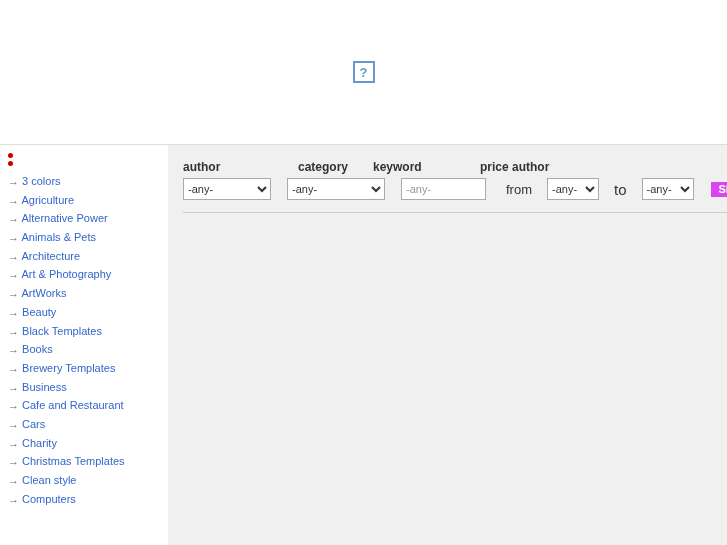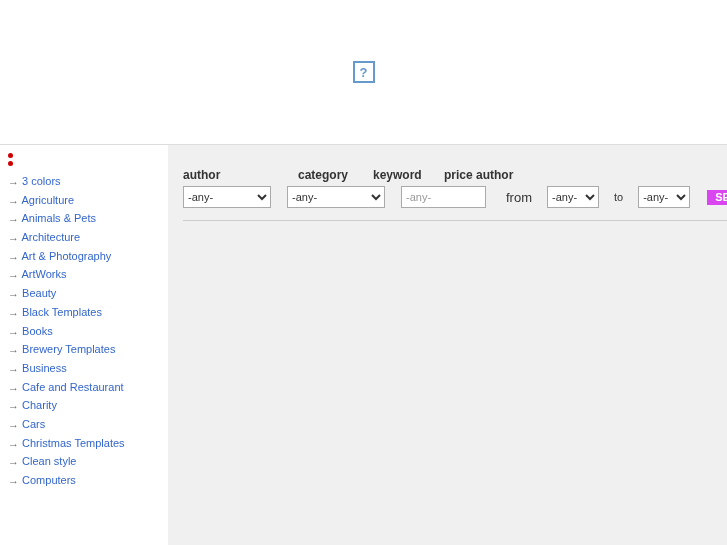--- a/index.html
+++ b/index.html
@@ -93,23 +93,23 @@
       margin-bottom: 4px;
       align-items: flex-end;
     }
 
     .search-label {
       font-size: 12px;
       font-weight: bold;
       color: #333;
     }
 
-    .label-author { width: 90px; margin-top: 8px; }
+    .label-author { width: 90px; }
     .label-category { width: 100px; text-align: center; }
-    .label-keyword { width: 71px; }
+    .label-keyword { width: 107px; }
     .label-price { width: 170px; }
 
     .search-controls {
       display: flex;
       align-items: center;
       gap: 12px;
     }
 
     .search-select {
       font-size: 11px;
@@ -142,21 +142,21 @@
     .price-select {
       width: 52px;
       height: 22px;
       border: 1px solid #aaa;
       background: #fff;
       font-size: 11px;
       margin-left: 3px;
     }
 
     .price-to {
-      font-size: 11px;
+      font-size: 15px;
       margin-left: 3px;
       color: #333;
     }
 
     .price-to-select {
       width: 52px;
       height: 22px;
       border: 1px solid #aaa;
       background: #fff;
       font-size: 11px;
@@ -196,32 +196,33 @@
 <div class="main-layout">
 
   <div class="sidebar">
     <div class="sidebar-bullets">
       <span class="bullet"></span>
       <span class="bullet"></span>
     </div>
 
     <a class="sidebar-link" href="#"><span class="arrow">→ </span>3 colors</a>
     <a class="sidebar-link" href="#"><span class="arrow">→ </span>Agriculture</a>
+    <a class="sidebar-link" href="#"><span class="arrow">→ </span>Alternative Power</a>
     <a class="sidebar-link" href="#"><span class="arrow">→ </span>Animals &amp; Pets</a>
     <a class="sidebar-link" href="#"><span class="arrow">→ </span>Architecture</a>
     <a class="sidebar-link" href="#"><span class="arrow">→ </span>Art &amp; Photography</a>
     <a class="sidebar-link" href="#"><span class="arrow">→ </span>ArtWorks</a>
     <a class="sidebar-link" href="#"><span class="arrow">→ </span>Beauty</a>
     <a class="sidebar-link" href="#"><span class="arrow">→ </span>Black Templates</a>
     <a class="sidebar-link" href="#"><span class="arrow">→ </span>Books</a>
     <a class="sidebar-link" href="#"><span class="arrow">→ </span>Brewery Templates</a>
     <a class="sidebar-link" href="#"><span class="arrow">→ </span>Business</a>
     <a class="sidebar-link" href="#"><span class="arrow">→ </span>Cafe and Restaurant</a>
+    <a class="sidebar-link" href="#"><span class="arrow">→ </span>Cars</a>
     <a class="sidebar-link" href="#"><span class="arrow">→ </span>Charity</a>
-    <a class="sidebar-link" href="#"><span class="arrow">→ </span>Cars</a>
     <a class="sidebar-link" href="#"><span class="arrow">→ </span>Christmas Templates</a>
     <a class="sidebar-link" href="#"><span class="arrow">→ </span>Clean style</a>
     <a class="sidebar-link" href="#"><span class="arrow">→ </span>Computers</a>
 
   </div>
 
   <div class="content-area">
     <div class="search-form">
 
       <div class="search-labels">

